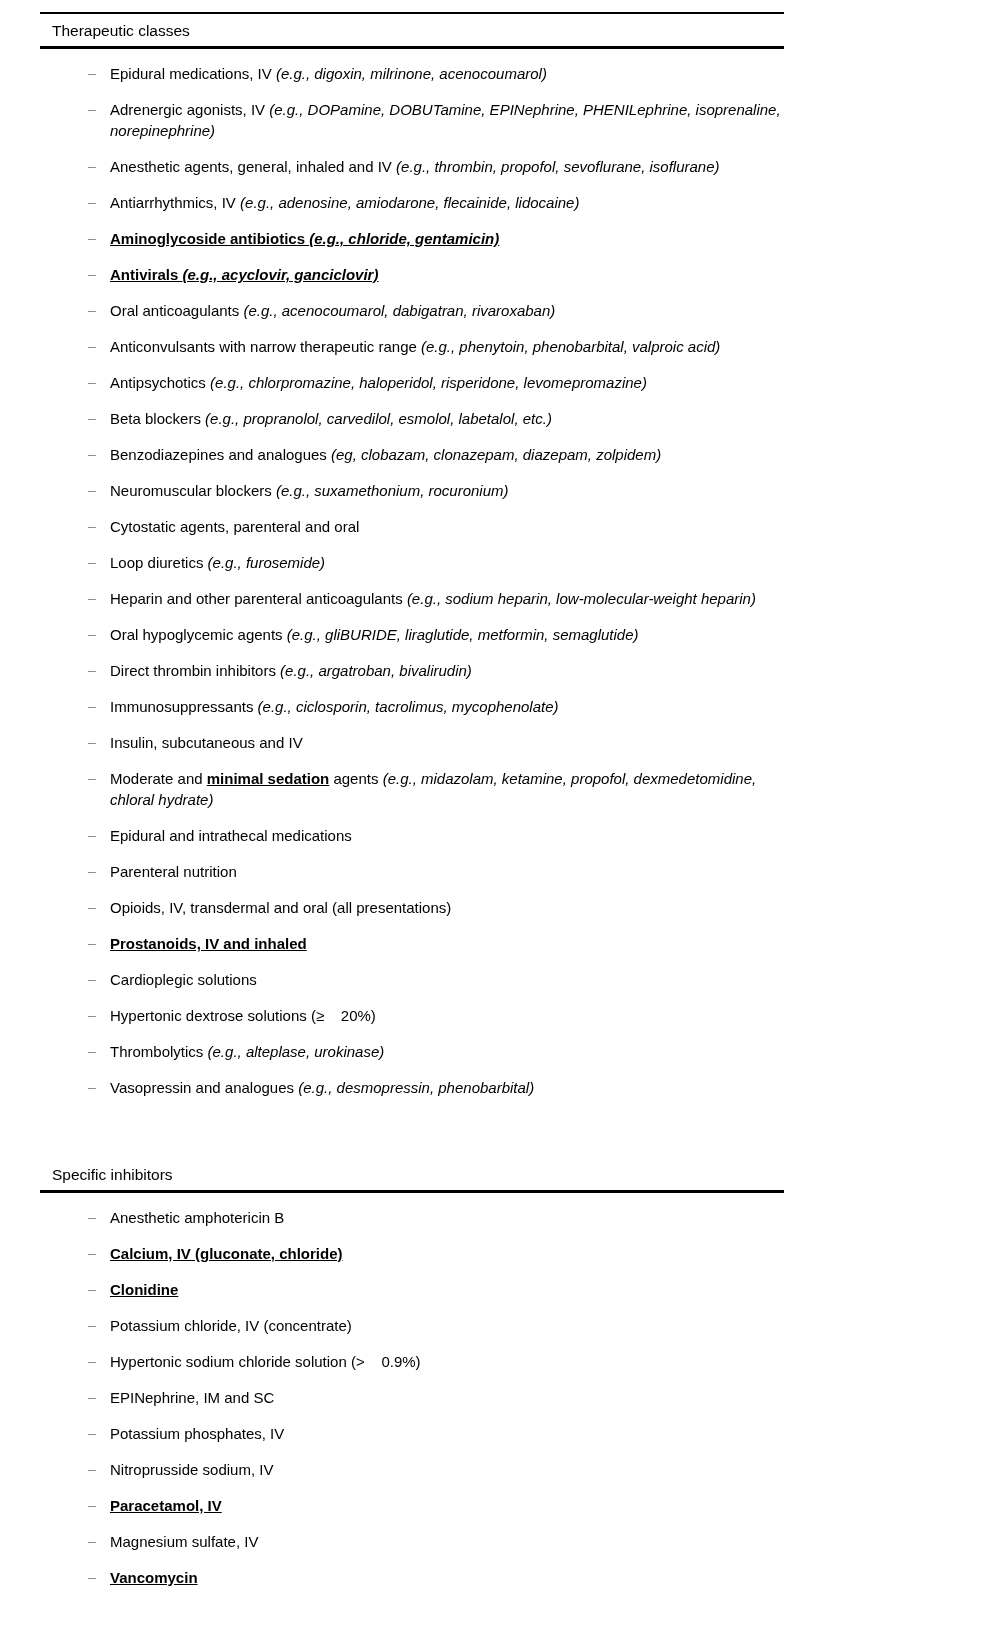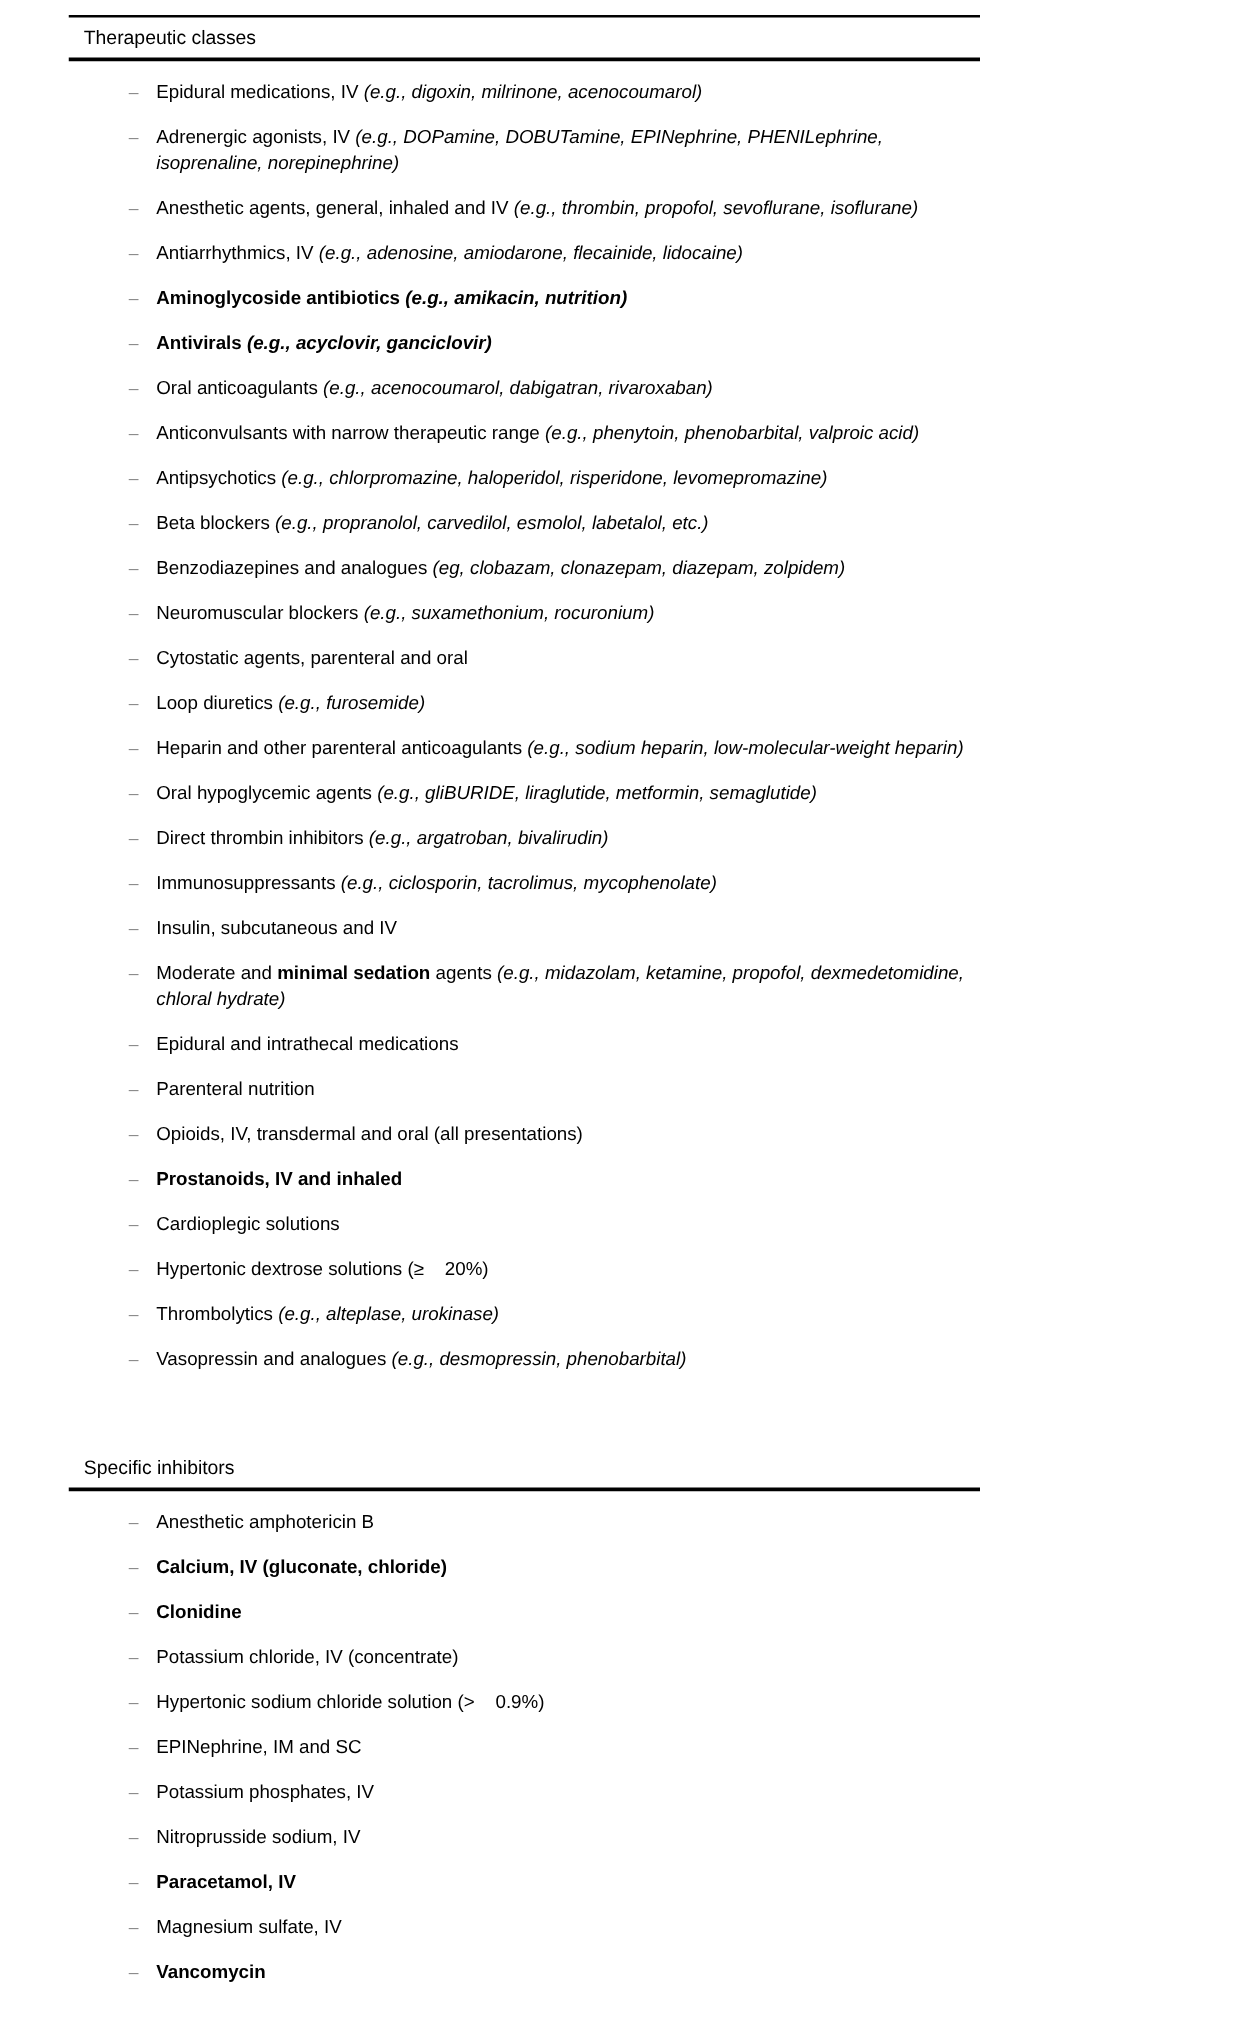--- a/index.html
+++ b/index.html
@@ -6,21 +6,21 @@
     margin: 0;
     padding: 0;
     background: #ffffff;
     color: #000000;
     font-family: "Liberation Sans", sans-serif;
   }
   .page {
     width: 824px;
     min-height: 1628px;
     box-sizing: border-box;
-    padding: 12px 40px 24px 55px;
+    padding: 12px 40px 24px 40px;
     background: #ffffff;
   }
   .section { margin: 0; }
   .section + .section { margin-top: 62px; }
   .section-header {
     font-size: 15.5px;
     line-height: 20px;
     padding: 5px 0 5px 12px;
     border-bottom: 3px solid #000000;
     font-weight: normal;
@@ -41,21 +41,21 @@
     font-size: 15px;
     line-height: 21px;
   }
   .dash {
     flex: 0 0 22px;
     width: 22px;
     color: var(--bullet-color, #8c8c8c);
     font-size: 14px;
   }
   .item-text { flex: 1 1 auto; max-width: 860px; }
-  .item-text .b { font-weight: bold; }
+  .item-text .b { font-weight: bold; text-decoration: underline; }
   .item-text .i { font-style: italic; }
 </style>
 </head>
 <body>
 
 <div class="page">
   <div>
       <section class="section first">
     <div class="section-header">Therapeutic classes</div>
     <ul class="item-list">
@@ -70,21 +70,21 @@
           <li class="item">
     <span class="dash">–</span>
     <span class="item-text"><span>Anesthetic agents, general, inhaled and IV </span><span class="i">(e.g., thrombin, propofol, sevoflurane, isoflurane)</span></span>
   </li>
           <li class="item">
     <span class="dash">–</span>
     <span class="item-text"><span>Antiarrhythmics, IV </span><span class="i">(e.g., adenosine, amiodarone, flecainide, lidocaine)</span></span>
   </li>
           <li class="item">
     <span class="dash">–</span>
-    <span class="item-text"><span class="b">Aminoglycoside antibiotics </span><span class="b i">(e.g., amikacin, nutrition)</span></span>
+    <span class="item-text"><span class="b">Aminoglycoside antibiotics </span><span class="b i">(e.g., chloride, gentamicin)</span></span>
   </li>
           <li class="item">
     <span class="dash">–</span>
     <span class="item-text"><span class="b">Antivirals </span><span class="b i">(e.g., acyclovir, ganciclovir)</span></span>
   </li>
           <li class="item">
     <span class="dash">–</span>
     <span class="item-text"><span>Oral anticoagulants </span><span class="i">(e.g., acenocoumarol, dabigatran, rivaroxaban)</span></span>
   </li>
           <li class="item">

